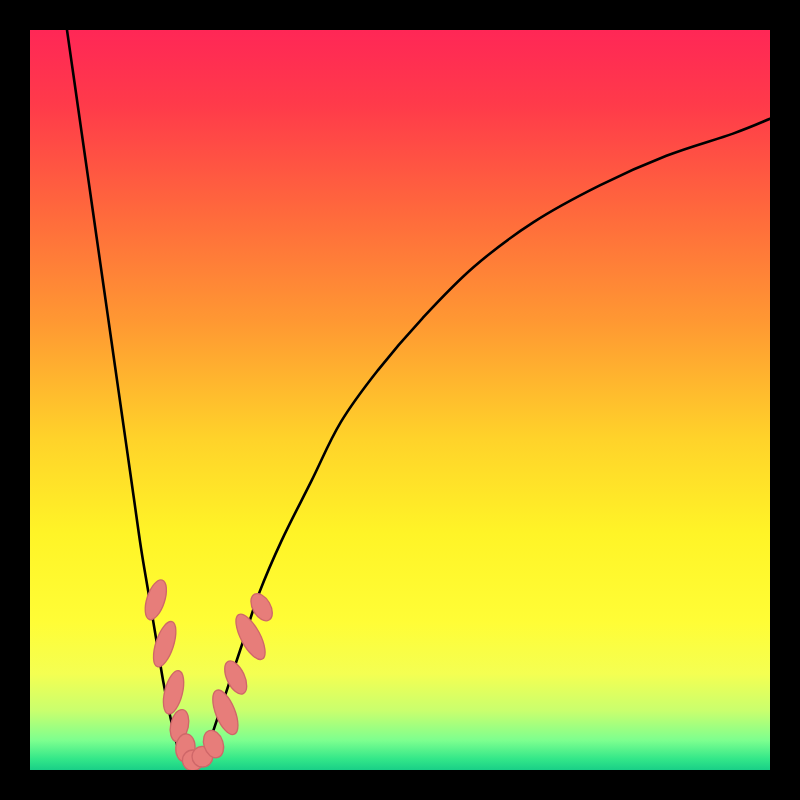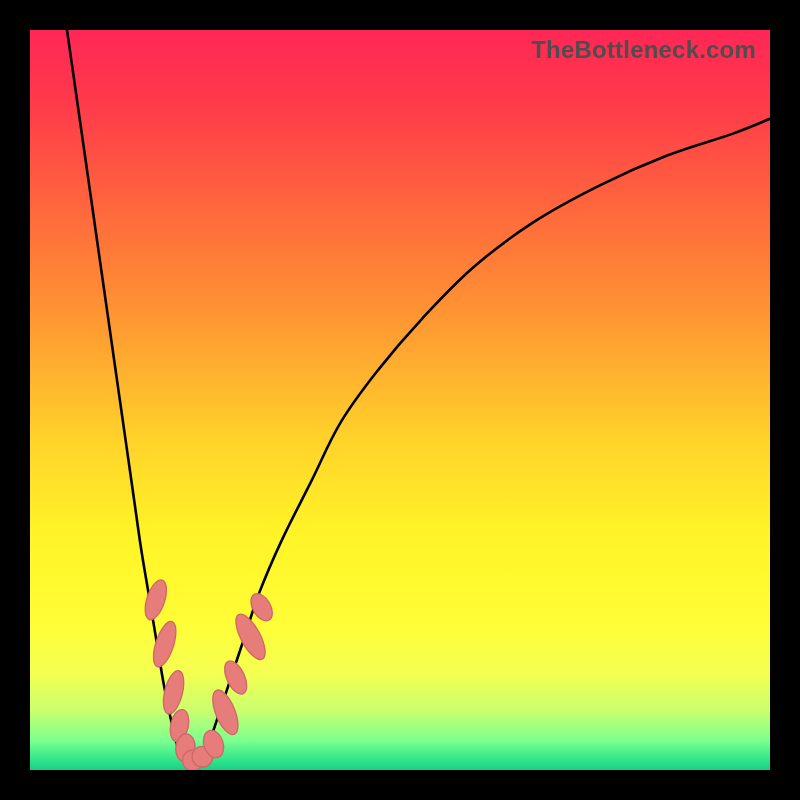--- a/index.html
+++ b/index.html
@@ -89,15 +89,14 @@
           <ellipse cx="22.000" cy="98.700" rx="1.4" ry="1.4" fill="#e77d7a" stroke="#cf6769" stroke-width="0.18" transform="rotate(0 22.000 98.700)"></ellipse>
           <ellipse cx="23.300" cy="98.200" rx="1.4" ry="1.4" fill="#e77d7a" stroke="#cf6769" stroke-width="0.18" transform="rotate(0 23.300 98.200)"></ellipse>
           <ellipse cx="24.800" cy="96.500" rx="1.3" ry="1.9" fill="#e77d7a" stroke="#cf6769" stroke-width="0.18" transform="rotate(-18 24.800 96.500)"></ellipse>
           <ellipse cx="26.400" cy="92.200" rx="1.3" ry="3.2" fill="#e77d7a" stroke="#cf6769" stroke-width="0.18" transform="rotate(-22 26.400 92.200)"></ellipse>
           <ellipse cx="27.800" cy="87.500" rx="1.2" ry="2.4" fill="#e77d7a" stroke="#cf6769" stroke-width="0.18" transform="rotate(-25 27.800 87.500)"></ellipse>
           <ellipse cx="29.800" cy="82.000" rx="1.3" ry="3.4" fill="#e77d7a" stroke="#cf6769" stroke-width="0.18" transform="rotate(-28 29.800 82.000)"></ellipse>
           <ellipse cx="31.300" cy="78.000" rx="1.2" ry="2" fill="#e77d7a" stroke="#cf6769" stroke-width="0.18" transform="rotate(-30 31.300 78.000)"></ellipse>
         </g>
     </svg>
 
-    <div class="watermark">TheBottleneck.com</div>
   </div>
 </div>
 
 </body></html>

